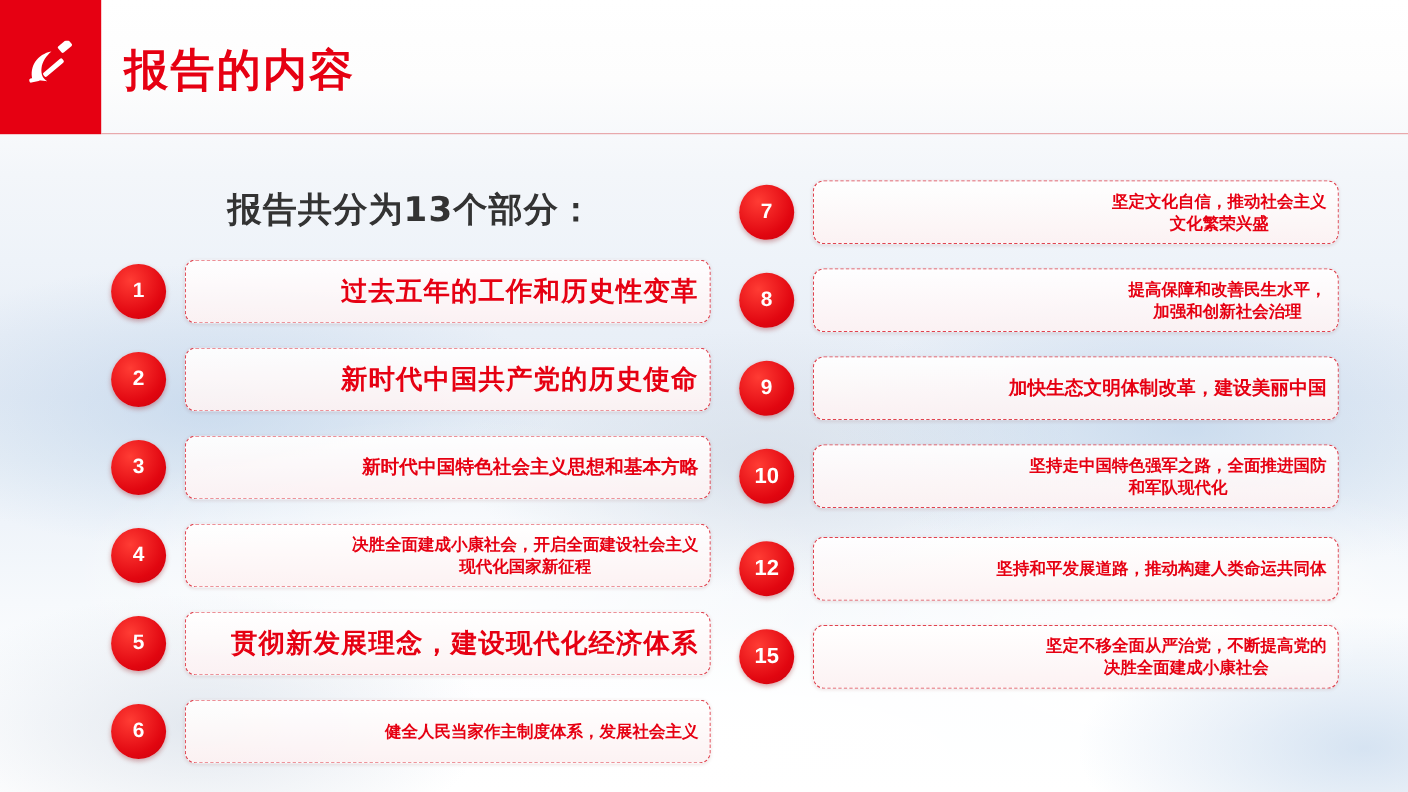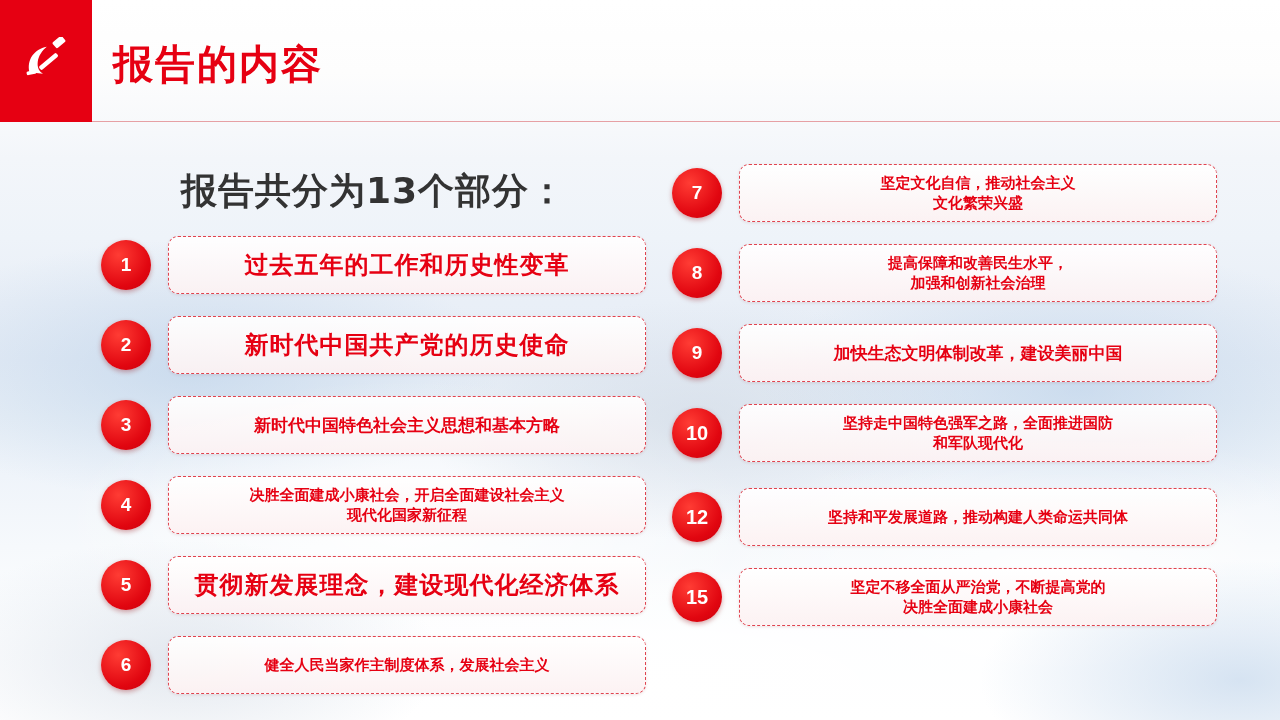--- a/index.html
+++ b/index.html
@@ -89,21 +89,21 @@
     width: 545px;
   }
   .col-left  { left: 101px; top: 155px; }
   .col-right { left: 672px; top: 155px; }
 
   .col-heading {
     height: 72px;
     display: flex;
     align-items: center;
     justify-content: center;
-    font-size: 36px;
+    font-size: 31px;
     font-weight: bold;
     color: #333333;
     letter-spacing: 1px;
     font-family: "DejaVu Sans", "Liberation Sans", sans-serif;
   }
 
   
   .row {
     display: flex;
     align-items: center;
@@ -131,21 +131,21 @@
   .pill {
     flex: 1 1 auto;
     margin-left: 17px;
     min-height: 58px;
     border: 1px dashed #e0434f;
     border-radius: 10px;
     background: linear-gradient(to bottom, rgba(255,255,255,0.92), rgba(252,241,242,0.92));
     box-shadow: 0 1px 3px rgba(120,40,45,0.12);
     display: flex;
     align-items: center;
-    justify-content: center;
+    justify-content: flex-end;
     text-align: center;
     color: #e60012;
     padding: 6px 10px;
     line-height: 1.35;
     font-family: "DejaVu Sans", "Liberation Sans", sans-serif;
   }
   .pill.s1 { font-size: 24px; font-weight: bold; letter-spacing: 1px; }
   .pill.s2 { font-size: 17px; font-weight: bold; }
   .pill.s3 { font-size: 15px; font-weight: bold; }
 

